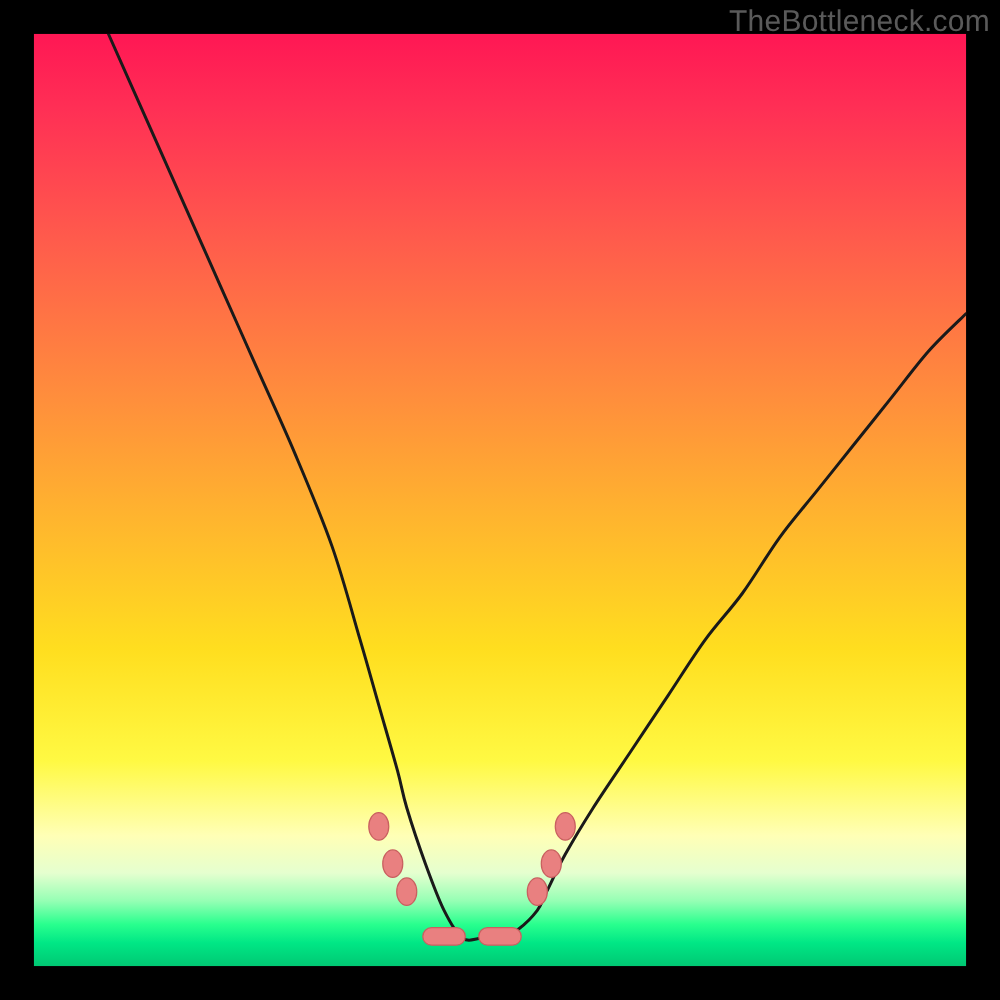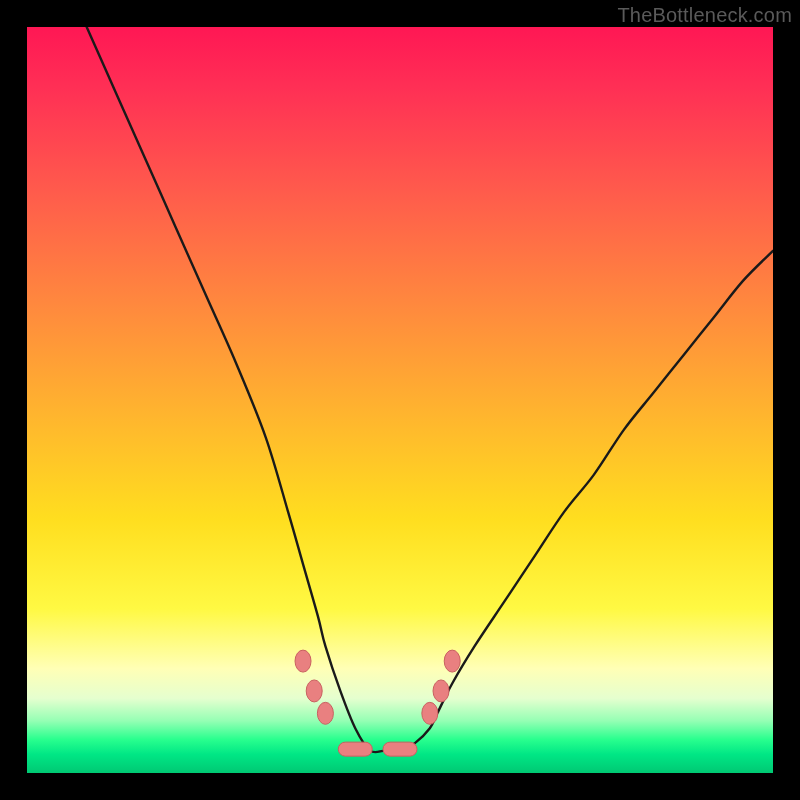--- a/index.html
+++ b/index.html
@@ -54,21 +54,21 @@
     left: 0;
     top: 0;
     width: 100%;
     height: 100%;
   }
   .attribution {
     position: absolute;
     top: 4px;
     right: 8px;
     color: #5a5a5a;
-    font-size: 20px;
+    font-size: 24px;
     font-weight: 400;
     letter-spacing: 0.2px;
     user-select: none;
     text-align: center;
   }
 </style>
 </head>
 <body>
 
 <div class="frame">

